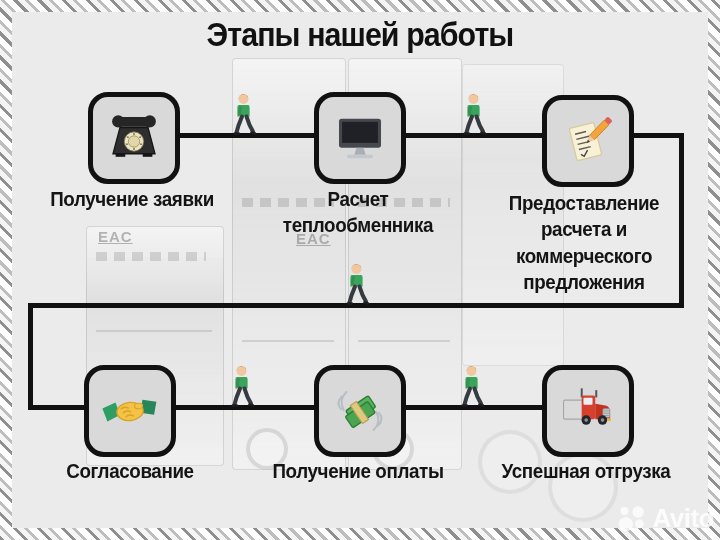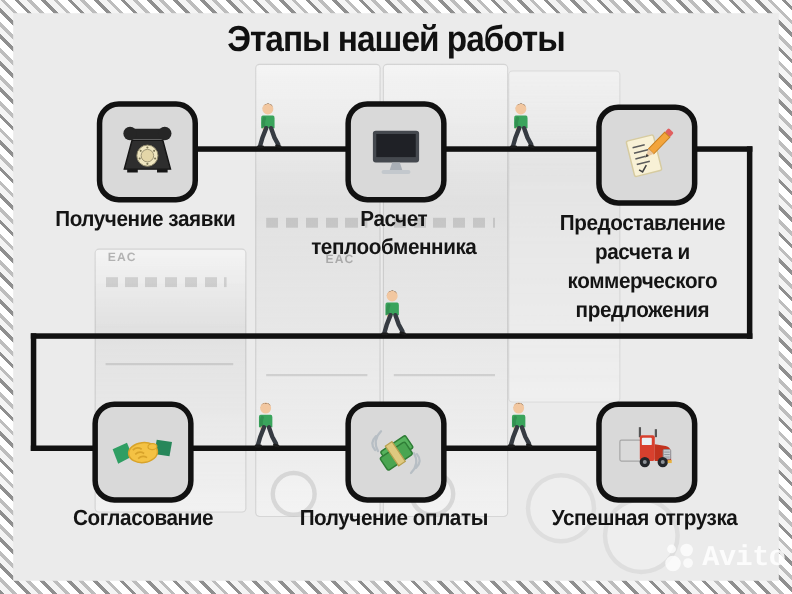--- a/index.html
+++ b/index.html
@@ -10,41 +10,41 @@
   }
   .canvas{position:absolute;inset:12px;background:#ebebeb;z-index:0;}
 
   
   .ghost{position:absolute;border:1px solid rgba(110,110,110,.22);
          background:linear-gradient(180deg,rgba(255,255,255,.45),rgba(180,180,180,.18) 30%,rgba(255,255,255,.3));
          border-radius:4px;z-index:1;}
   .ghost-chips{position:absolute;height:9px;background:repeating-linear-gradient(90deg,rgba(70,70,70,.4) 0 11px,transparent 11px 18px);opacity:.45;z-index:1;}
   .ghost-line{position:absolute;height:2px;background:rgba(90,90,90,.18);z-index:1;}
   .ghost-port{position:absolute;border-radius:50%;border:4px solid rgba(120,120,120,.22);background:rgba(245,245,245,.35);z-index:1;}
-  .ghost-eac{position:absolute;font-size:11px;font-weight:bold;color:rgba(55,55,55,.34);letter-spacing:1px;z-index:1;}
+  .ghost-eac{position:absolute;font-size:15px;font-weight:bold;color:rgba(55,55,55,.34);letter-spacing:1px;z-index:1;text-decoration:underline;}
 
   
   .line{position:absolute;background:#111;z-index:2;}
 
   
   .stage-box{position:absolute;width:82px;height:82px;background:#d9d9d9;border:5px solid #111;
              border-radius:20px;display:flex;align-items:center;justify-content:center;z-index:3;}
 
   
   .stage-label{position:absolute;text-align:center;color:#141414;font-size:20px;font-weight:bold;
                line-height:1.32;letter-spacing:-0.4px;transform:scaleX(.94);z-index:3;}
   .title{position:absolute;left:0;right:0;top:16px;text-align:center;color:#111;font-size:33px;
          font-weight:bold;letter-spacing:-1px;transform:scaleX(.92);z-index:3;}
 
   
   .person{position:absolute;z-index:4;}
 
   
-  .watermark{position:absolute;right:6px;bottom:18px;display:flex;align-items:center;gap:5px;
-             z-index:6;opacity:.85;font-family:Liberation Mono, monospace;}
+  .watermark{position:absolute;right:6px;bottom:6px;display:flex;align-items:center;gap:5px;
+             z-index:6;opacity:.85;}
   .watermark-text{color:#ffffff;font-size:26px;font-weight:bold;letter-spacing:-0.5px;}
 </style>
 </head>
 <body>
 
 <div class="poster">
   <div class="canvas"></div>
 
   <div class="ghost" style="left:86px;top:226px;width:136px;height:238px;"></div>
   <div class="ghost" style="left:232px;top:58px;width:112px;height:410px;"></div>

